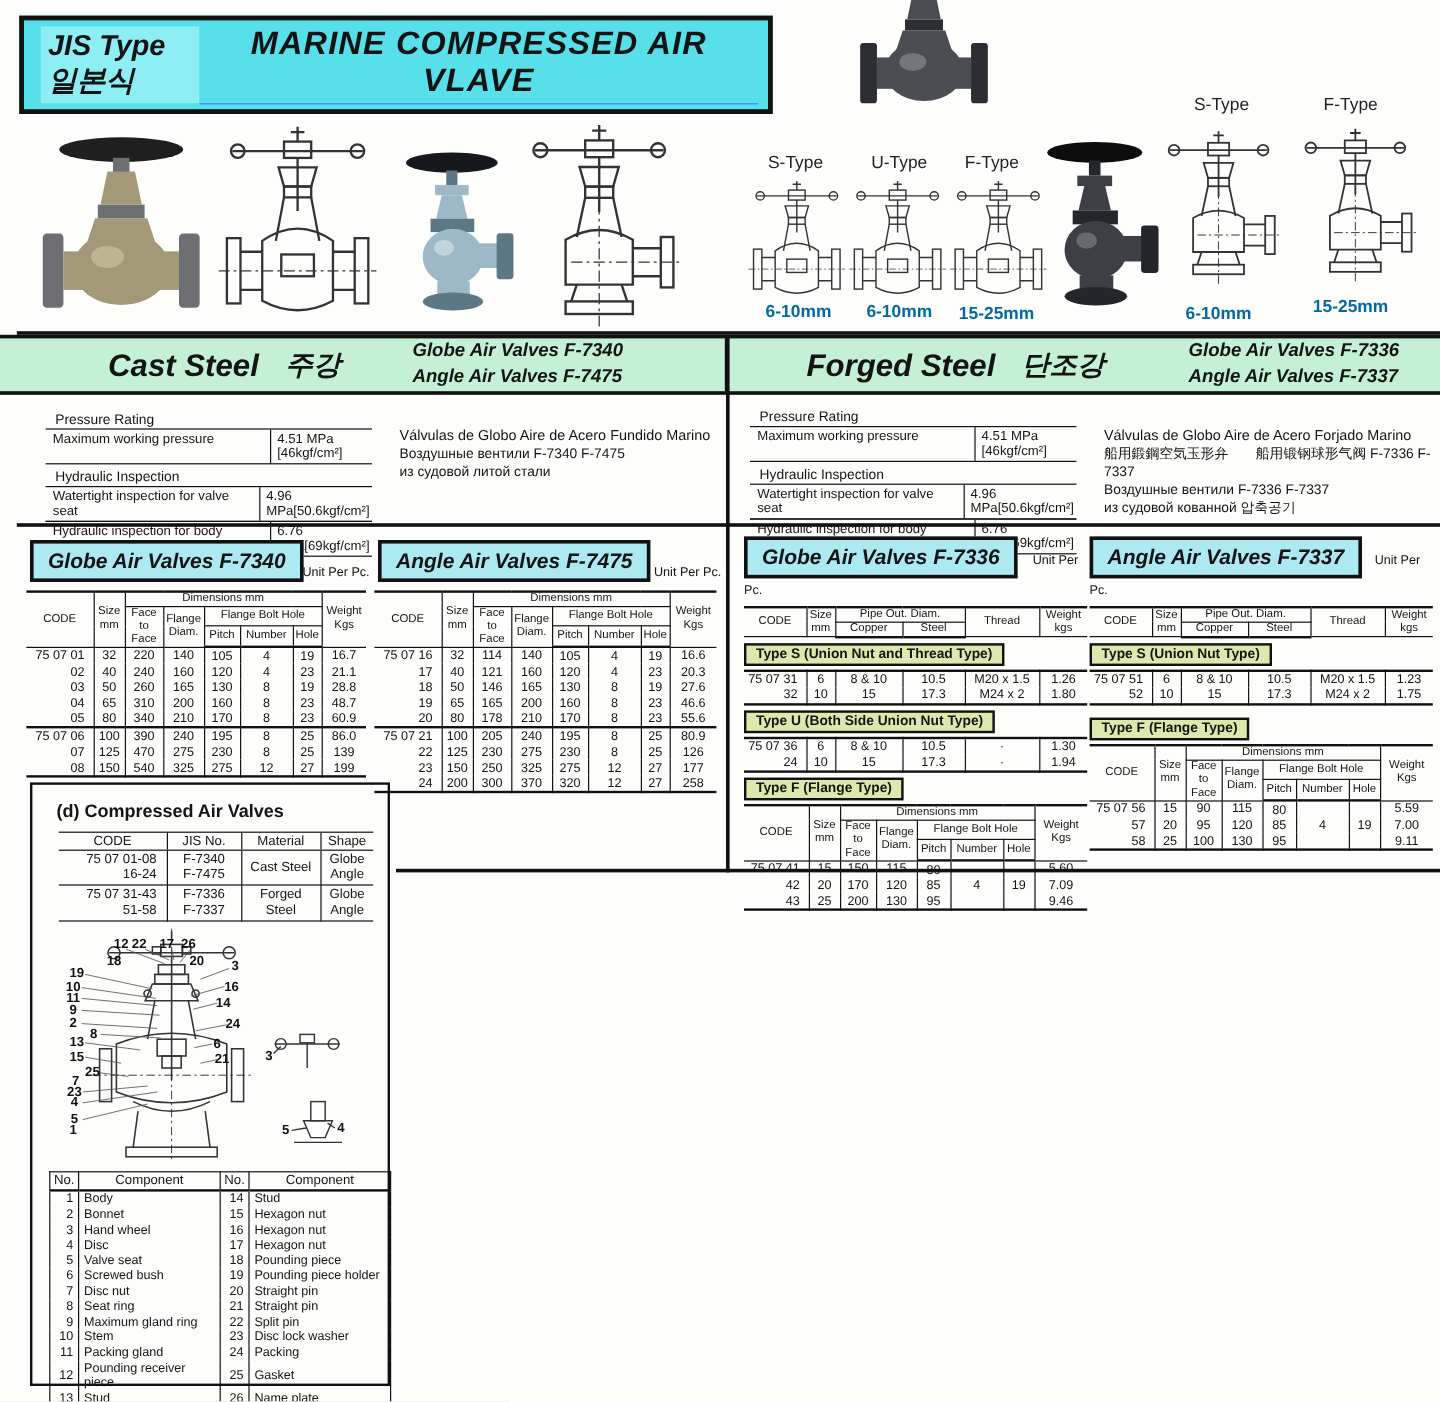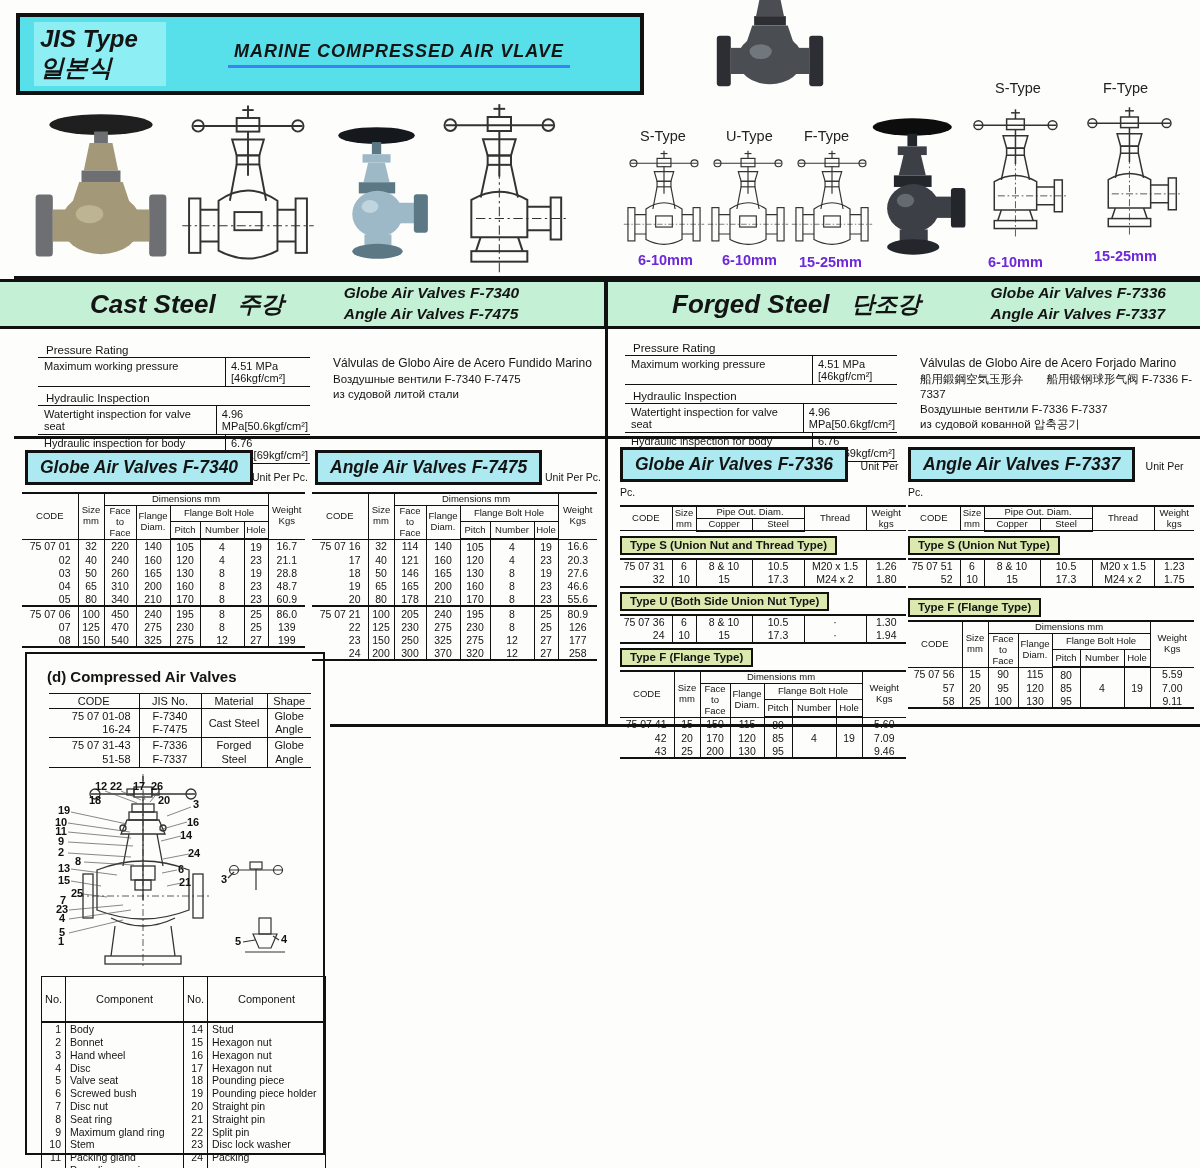--- a/index.html
+++ b/index.html
@@ -8,27 +8,27 @@
     font-family:"Liberation Sans", sans-serif; color:#141414; overflow:hidden;
   }
   .rule { position:absolute; background:#111; }
 
   
   .hdr { position:absolute; left:16px; top:13px; width:620px; height:74px;
          background:#57e0ea; border:4px solid #111; display:flex; align-items:center; }
   .hdr-badge { width:120px; margin-left:14px; padding:3px 6px; background:#8deef4;
                font-style:italic; font-weight:bold; font-size:24px; line-height:1.2; }
   .hdr-titles { flex:1; text-align:center; padding-right:8px; }
-  .hdr-title { font-style:italic; font-weight:bold; font-size:18px; letter-spacing:1px;
-               display:inline-block; border-bottom:3px solid #3b82f6; padding:0 6px 3px 6px; }
+  .hdr-title { font-style:italic; font-weight:bold; font-size:27px; letter-spacing:1px;
+               display:inline-block; border-bottom:1px solid #3b82f6; padding:0 6px 3px 6px; }
   .hdr-sub { font-weight:bold; font-size:22px; margin-top:2px; font-style:italic; }
 
   
   .figlabel { position:absolute; font-size:14.5px; color:#222; }
-  .figsize  { position:absolute; font-size:14.5px; color:#6d28d9; font-weight:bold; }
+  .figsize  { position:absolute; font-size:14.5px; color:#0369a1; font-weight:bold; }
   svg.fig { position:absolute; }
   .clipwrap { position:absolute; overflow:hidden; }
 
   
   .band { position:absolute; left:0; top:279px; width:1200px; height:50px; background:#c4f1d5;
           border-top:3px solid #111; border-bottom:3px solid #111; box-sizing:border-box; display:flex; }
   .band-half { display:flex; align-items:center; box-sizing:border-box; }
   .band-left { width:607px; border-right:3px solid #111; }
   .band-right{ flex:1; }
   .mat-en { font-style:italic; font-weight:bold; font-size:26px; }
@@ -78,21 +78,21 @@
                 font-weight:normal; font-size:11px; padding:1px 2px; }
   .codetbl th:first-child { border-left:none; } .codetbl th:last-child { border-right:none; }
   .codetbl td { border:1px solid #111; text-align:center; font-size:11px; line-height:1.2;
                 padding:1px 2px; white-space:pre-line; }
   .codetbl tr td:first-child { border-left:none; text-align:right; padding-right:8px; }
   .codetbl tr td:last-child { border-right:none; }
   .codetbl tbody tr:last-child td { border-bottom:1.5px solid #111; }
 
   table.comptbl { border-collapse:collapse; table-layout:fixed; margin:6px 0 0 8px; font-size:10.5px; }
   .comptbl th { border:1px solid #111; border-top:1.5px solid #111; border-bottom:2px solid #111;
-                font-weight:normal; font-size:11px; padding:16px 2px; }
+                font-weight:normal; font-size:11px; padding:1px 2px; }
   .comptbl td { border-left:1px solid #111; border-right:1px solid #111; padding:0 4px;
                 height:12.8px; line-height:1.18; }
   .comptbl tbody { border-bottom:1.5px solid #111; }
   .comptbl td:nth-child(1), .comptbl td:nth-child(3) { text-align:right; }
   .comptbl td:nth-child(2), .comptbl td:nth-child(4) { text-align:left; }
 
   .callout { font-size:11px; font-weight:bold; }
 </style>
 </head>
 <body>
@@ -387,21 +387,21 @@
           <td>170</td>
           <td>8</td>
           <td>23</td>
           <td>60.9</td>
         </tr>
       </tbody>
     <tbody>
         <tr>
           <td>75 07 06</td>
           <td>100</td>
-          <td>450</td>
+          <td>390</td>
           <td>240</td>
           <td>195</td>
           <td>8</td>
           <td>25</td>
           <td>86.0</td>
         </tr>
         <tr>
           <td>07</td>
           <td>125</td>
           <td>470</td>

